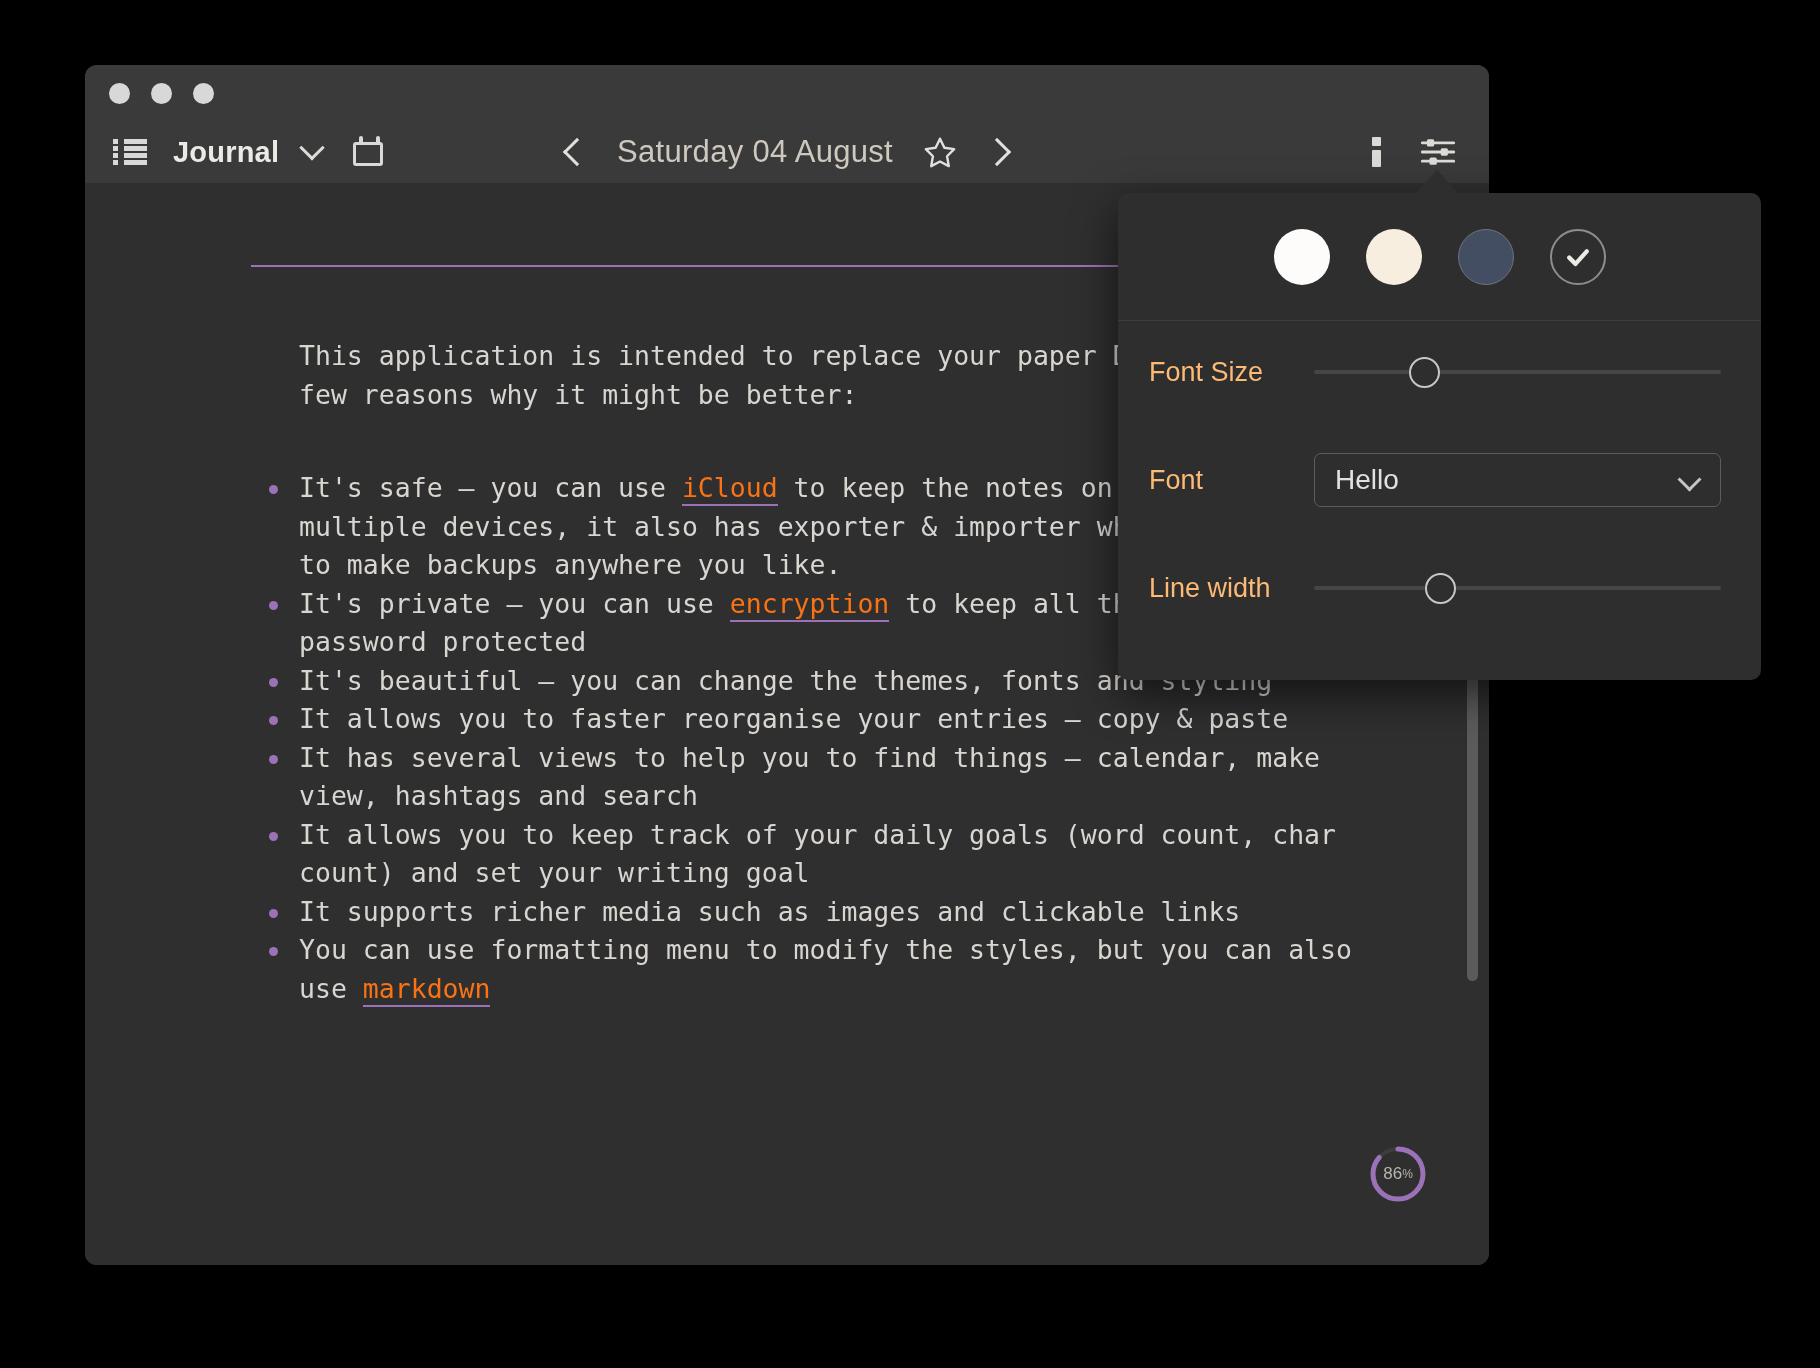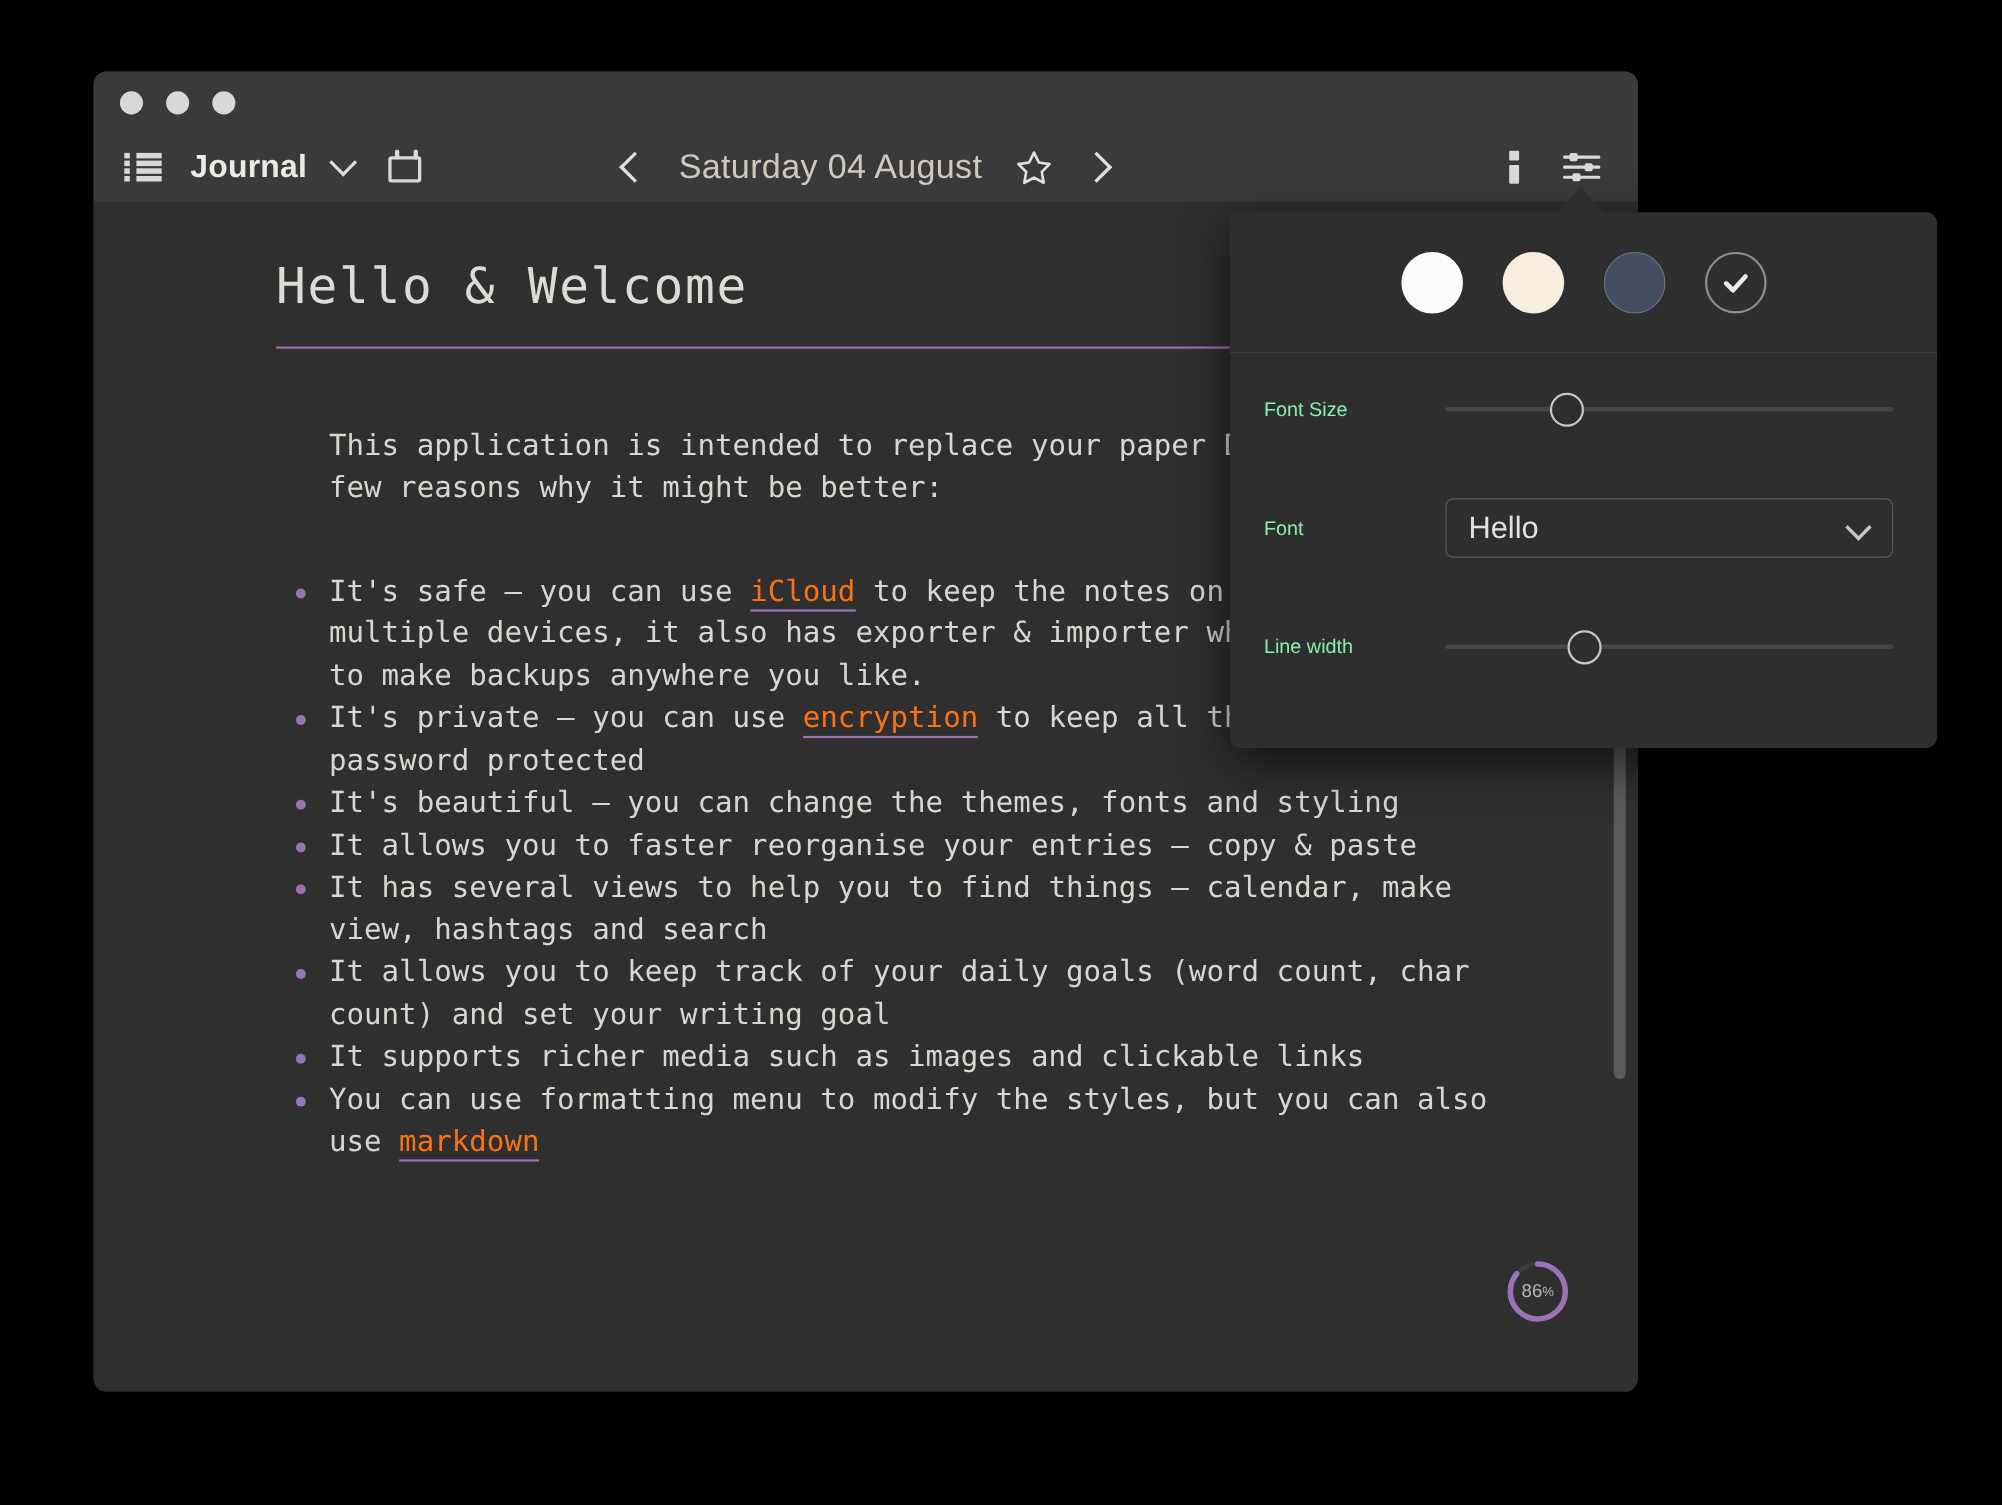--- a/index.html
+++ b/index.html
@@ -363,22 +363,22 @@
     align-items: center;
   }
   #row-font-size { top: 150px; }
   #row-font      { top: 258px; }
   #row-line-width{ top: 366px; }
 
   .setting-label {
     width: 196px;
     padding-left: 31px;
     box-sizing: border-box;
-    color: #86efac;
-    font-size: 18px;
+    color: #fdba74;
+    font-size: 27px;
     white-space: nowrap;
   }
 
   .slider {
     position: relative;
     flex: 1;
     margin-right: 40px;
     height: 40px;
   }
   .slider-track {
@@ -502,21 +502,20 @@
             </svg>
           </div>
         </div>
 
       </div>
     </div>
 
     <div id="doc-area">
       <div id="doc-inner">
 
-        <h1 id="doc-title">Hello &amp; Welcome</h1>
         <div id="title-rule"></div>
 
         <div id="doc-body">
           <p id="intro-para">This application is intended to replace your paper Diary. There are a
 few reasons why it might be better:</p>
           <ul id="bullet-list">
               <li>It's safe — you can use <a class="md-link">iCloud</a> to keep the notes on cloud and sync between
 multiple devices, it also has exporter &amp; importer which allows you
 to make backups anywhere you like.</li>
               <li>It's private — you can use <a class="md-link">encryption</a> to keep all the entries

